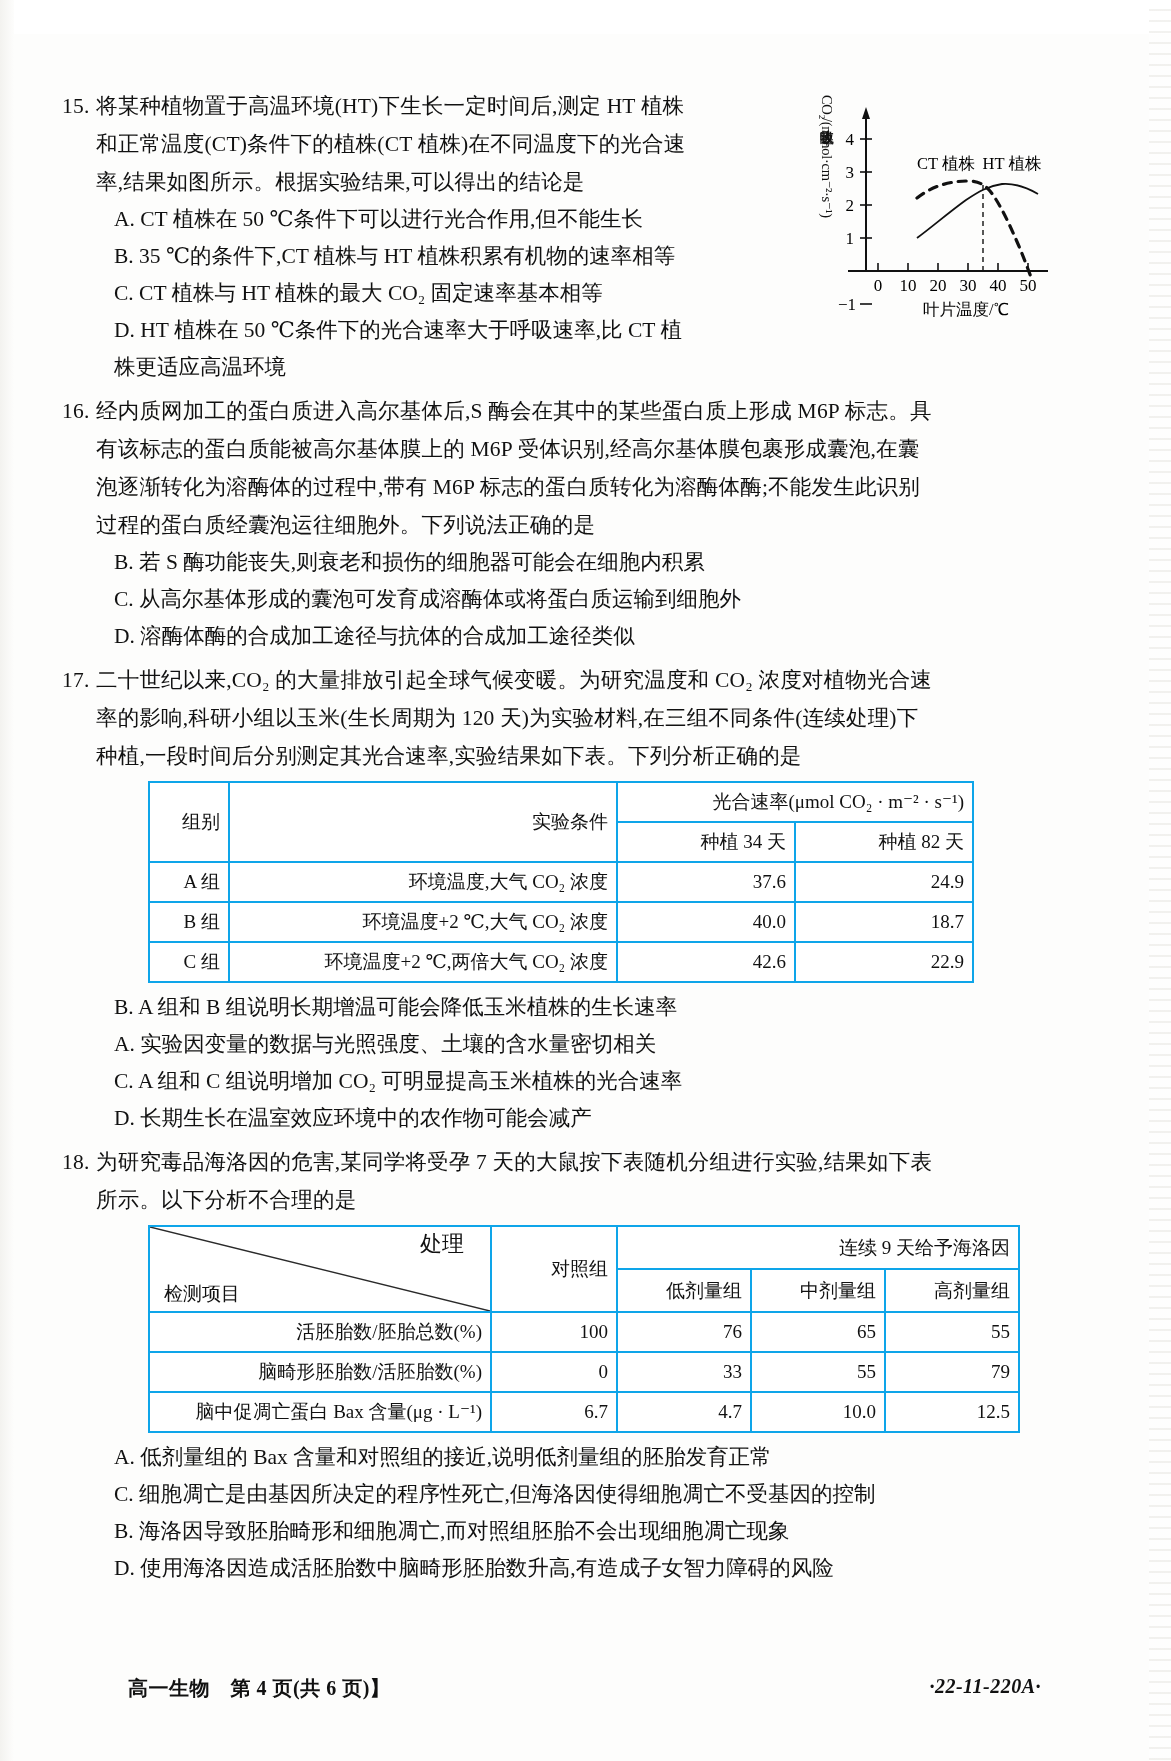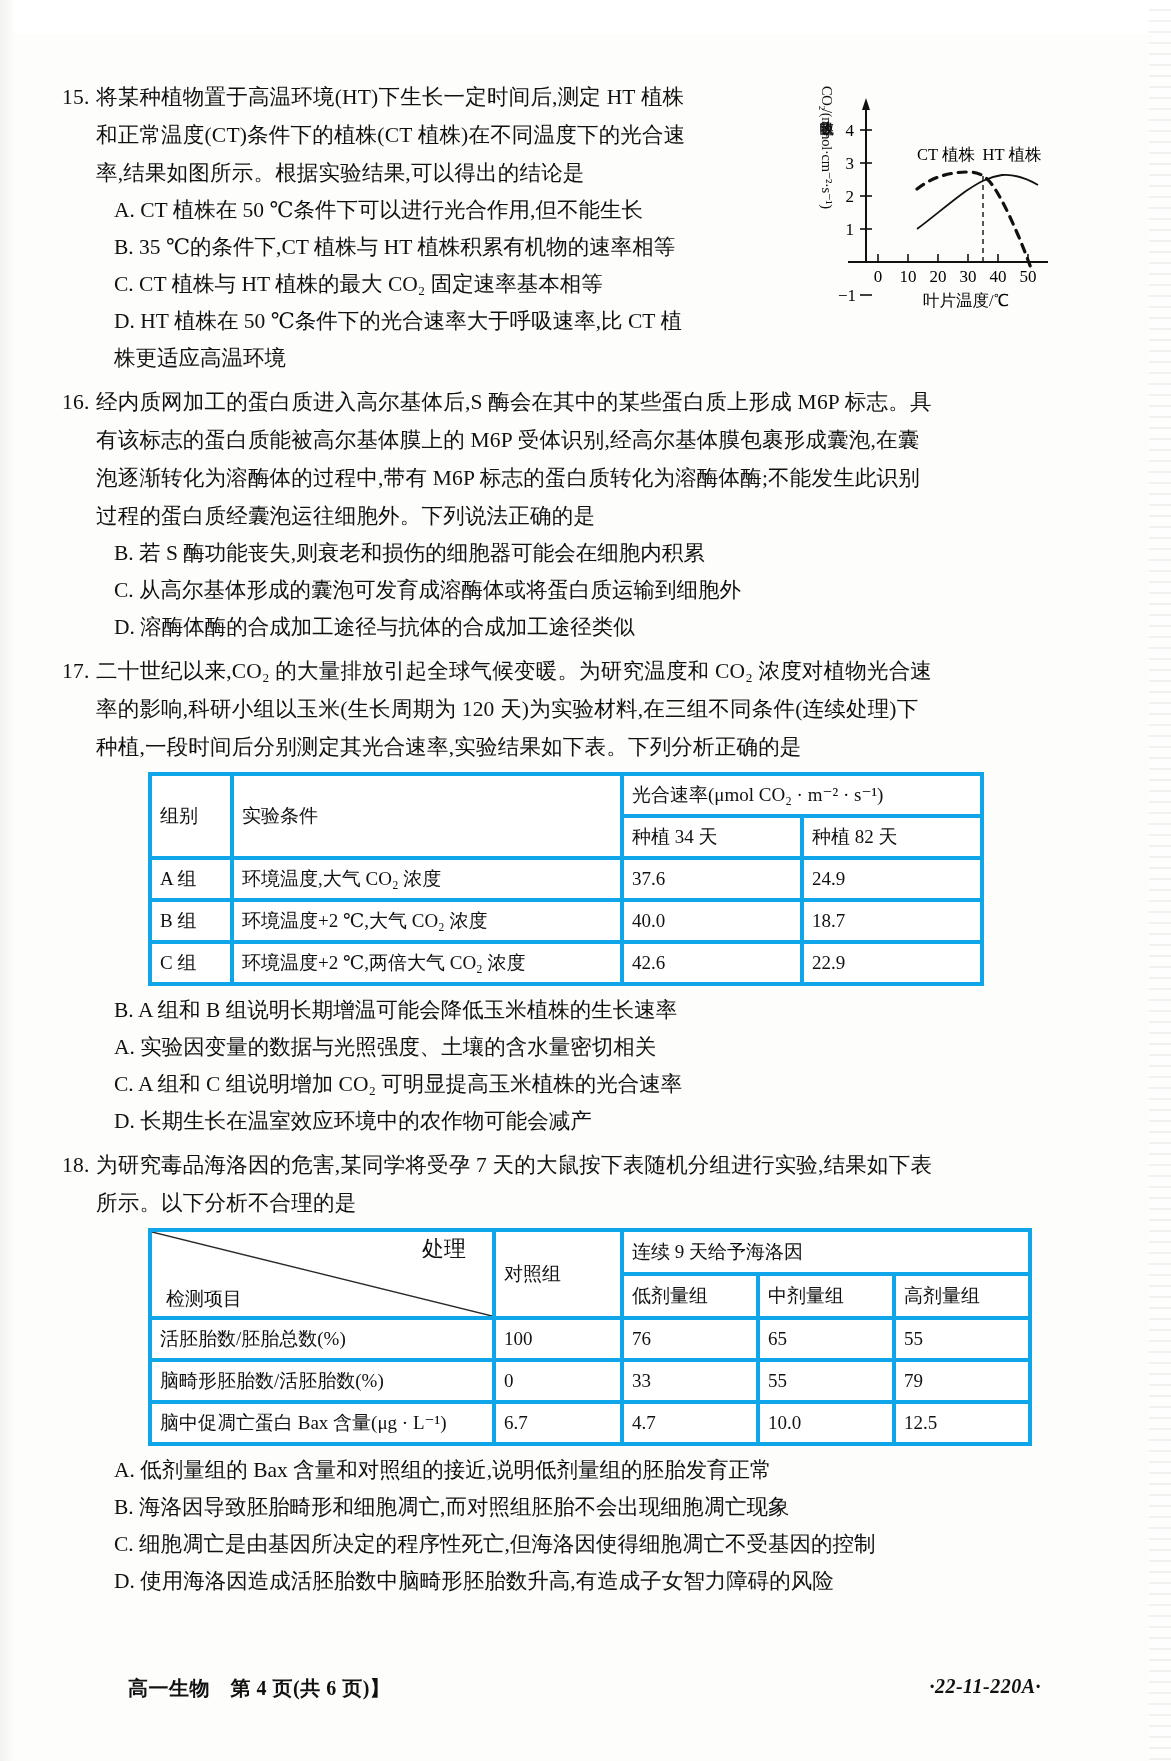--- a/index.html
+++ b/index.html
@@ -36,21 +36,21 @@
   }
   .scan-top {
     position: absolute;
     left: 0; top: 0; width: 100%; height: 34px;
     background: #ffffff;
   }
 
   .content {
     position: absolute;
     left: 62px;
-    top: 78px;
+    top: 87px;
     width: 1000px;
   }
 
   .q {
     position: relative;
     margin-bottom: 4px;
   }
   .qline {
     font-size: 21.5px;
     line-height: 38px;
@@ -97,23 +97,23 @@
   .chart-plot svg { display: block; }
 
   
   table.exam {
     border-collapse: collapse;
     margin: 6px 0 6px 86px;
     font-size: 19px;
     background: #fff;
   }
   table.exam td, table.exam th {
-    border: 4px solid #0ea5e9;
+    border: 2px solid #0ea5e9;
     padding: 6px 8px;
-    text-align: left;
+    text-align: right;
     font-weight: normal;
     line-height: 26px;
     white-space: nowrap;
   }
 
   
   .diag-cell {
     position: relative;
     width: 340px;
     height: 84px;
@@ -330,22 +330,22 @@
             <td>脑中促凋亡蛋白 Bax 含量(μg · L⁻¹)</td>
             <td>6.7</td>
             <td>4.7</td>
             <td>10.0</td>
             <td>12.5</td>
           </tr>
         </tbody>
       </table>
 
       <div class="opt">A. 低剂量组的 Bax 含量和对照组的接近,说明低剂量组的胚胎发育正常</div>
+      <div class="opt">C. 细胞凋亡是由基因所决定的程序性死亡,但海洛因使得细胞凋亡不受基因的控制</div>
       <div class="opt">B. 海洛因导致胚胎畸形和细胞凋亡,而对照组胚胎不会出现细胞凋亡现象</div>
-      <div class="opt">C. 细胞凋亡是由基因所决定的程序性死亡,但海洛因使得细胞凋亡不受基因的控制</div>
       <div class="opt">D. 使用海洛因造成活胚胎数中脑畸形胚胎数升高,有造成子女智力障碍的风险</div>
     </div>
 
   </div>
 
   <div class="footer">
     <span class="footer-left">高一生物　第 4 页(共 6 页)】</span>
     <span class="footer-right">·22-11-220A·</span>
   </div>
 </div>

